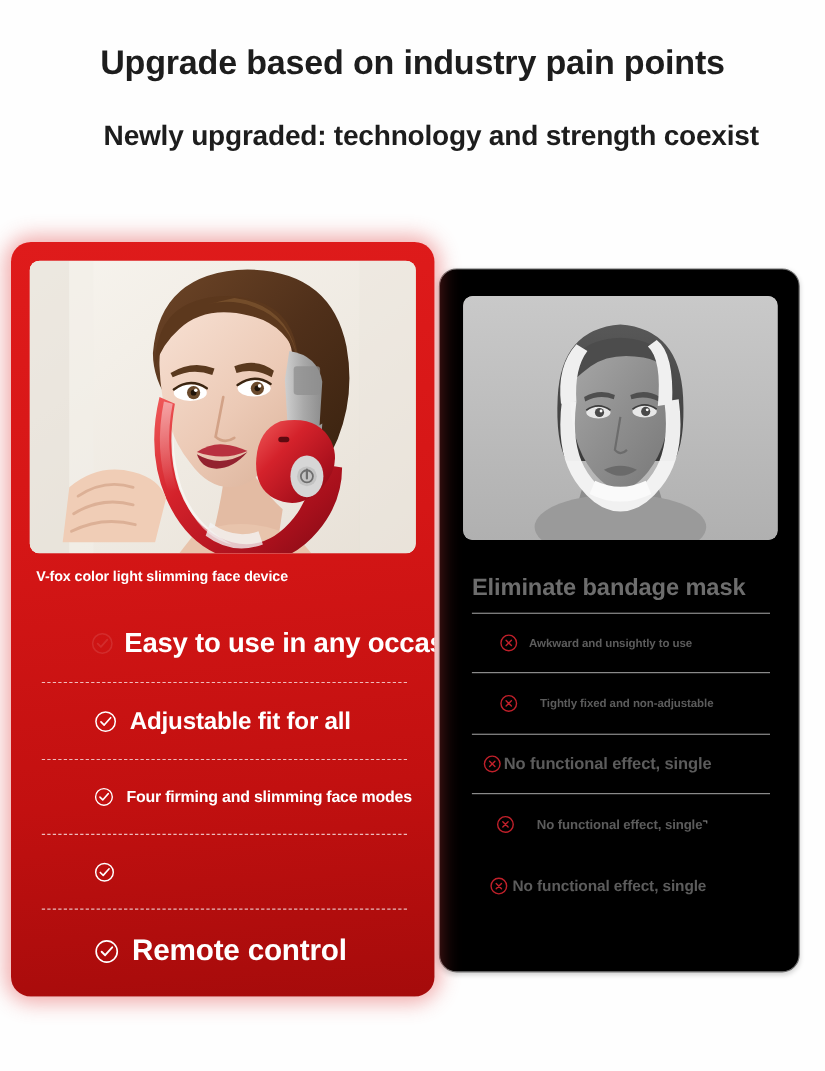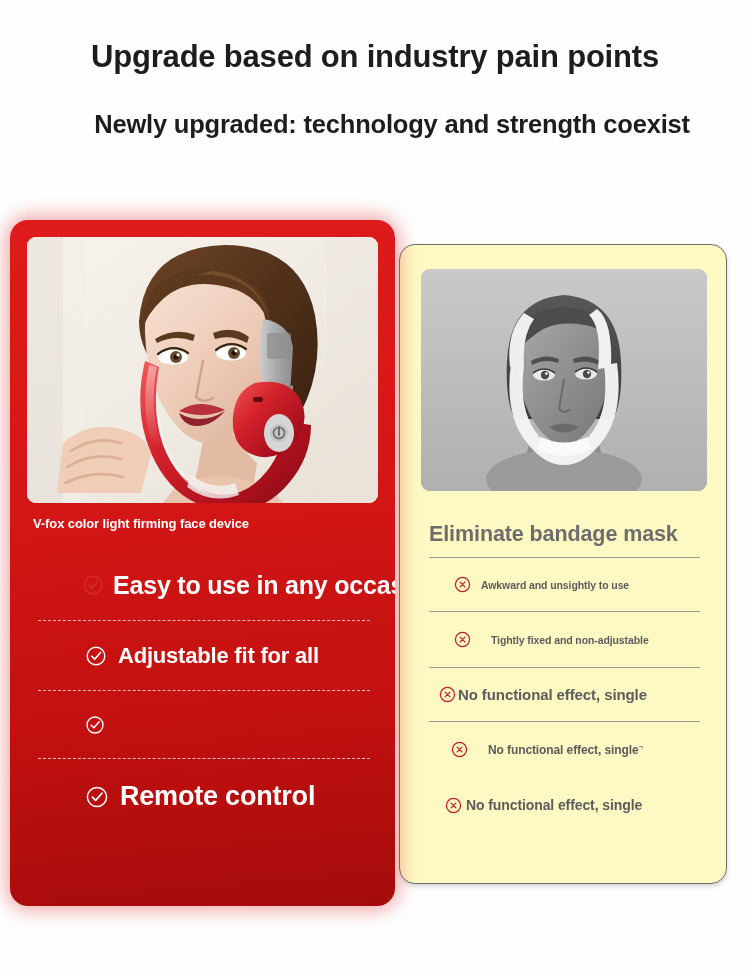--- a/index.html
+++ b/index.html
@@ -38,21 +38,21 @@
   .cards{
     position:absolute;
     left:0;top:0;width:750px;height:974px;
   }
 
   
   .gray-card{
     position:absolute;
     left:399px;top:244px;
     width:328px;height:640px;
-    background:#fef9c3;
+    background:#000000;
     border:1.5px solid #6f6f6f;
     border-radius:16px;
     box-sizing:border-box;
     box-shadow:0 2px 5px rgba(0,0,0,.18);
     overflow:hidden;
   }
   .gray-photo{
     position:absolute;
     left:21px;top:24px;
     width:286px;height:222px;
@@ -400,21 +400,21 @@
         <path d="M132 146 q-6 40 8 70 q16 36 44 42 q-34 -18 -46 -52 q-10 -32 -6 -60 z" fill="#ffffff" opacity=".55"></path>
         <path d="M164 238 q22 16 44 8 l4 12 q-28 10 -52 -8 z" fill="#f3f3f3" opacity=".8"></path>
 
         <path d="M36 206 q26 -22 58 -14 q24 6 30 24 l-10 40 h-84 z" fill="#f0cdb6"></path>
         <path d="M44 214 q24 -16 50 -8" fill="none" stroke="#dcb096" stroke-width="2.6" stroke-linecap="round"></path>
         <path d="M40 230 q26 -16 54 -8" fill="none" stroke="#dcb096" stroke-width="2.6" stroke-linecap="round"></path>
         <path d="M38 246 q28 -14 58 -6" fill="none" stroke="#dcb096" stroke-width="2.6" stroke-linecap="round"></path>
       </svg>
     </div>
 
-    <div class="red-title">V-fox color light firming face device</div>
+    <div class="red-title">V-fox color light slimming face device</div>
 
     <div class="red-list">
 
       <div class="r-row q0">
         <span class="ckic">
           <svg width="22" height="22" viewBox="0 0 24 24">
             <circle cx="12" cy="12" r="9.6" fill="none" stroke="#ffffff" stroke-width="1.5"></circle>
             <path d="M7.4 12.2 L10.6 15.4 L17 8.2" fill="none" stroke="#ffffff" stroke-width="1.7" stroke-linecap="round" stroke-linejoin="round"></path>
           </svg>
         </span>
@@ -424,20 +424,29 @@
       <div class="r-row q1">
         <span class="ckic">
           <svg width="22" height="22" viewBox="0 0 24 24">
             <circle cx="12" cy="12" r="9.6" fill="none" stroke="#ffffff" stroke-width="1.5"></circle>
             <path d="M7.4 12.2 L10.6 15.4 L17 8.2" fill="none" stroke="#ffffff" stroke-width="1.7" stroke-linecap="round" stroke-linejoin="round"></path>
           </svg>
         </span>
         <span class="rtext">Adjustable fit for all</span>
       </div>
 
+      <div class="r-row q2">
+        <span class="ckic">
+          <svg width="19" height="19" viewBox="0 0 24 24">
+            <circle cx="12" cy="12" r="9.6" fill="none" stroke="#ffffff" stroke-width="1.6"></circle>
+            <path d="M7.4 12.2 L10.6 15.4 L17 8.2" fill="none" stroke="#ffffff" stroke-width="1.8" stroke-linecap="round" stroke-linejoin="round"></path>
+          </svg>
+        </span>
+        <span class="rtext">Four firming and slimming face modes</span>
+      </div>
 
       <div class="r-row q3">
         <span class="ckic">
           <svg width="20" height="20" viewBox="0 0 24 24">
             <circle cx="12" cy="12" r="9.6" fill="none" stroke="#ffffff" stroke-width="1.6"></circle>
             <path d="M7.4 12.2 L10.6 15.4 L17 8.2" fill="none" stroke="#ffffff" stroke-width="1.8" stroke-linecap="round" stroke-linejoin="round"></path>
           </svg>
         </span>
       </div>
 

